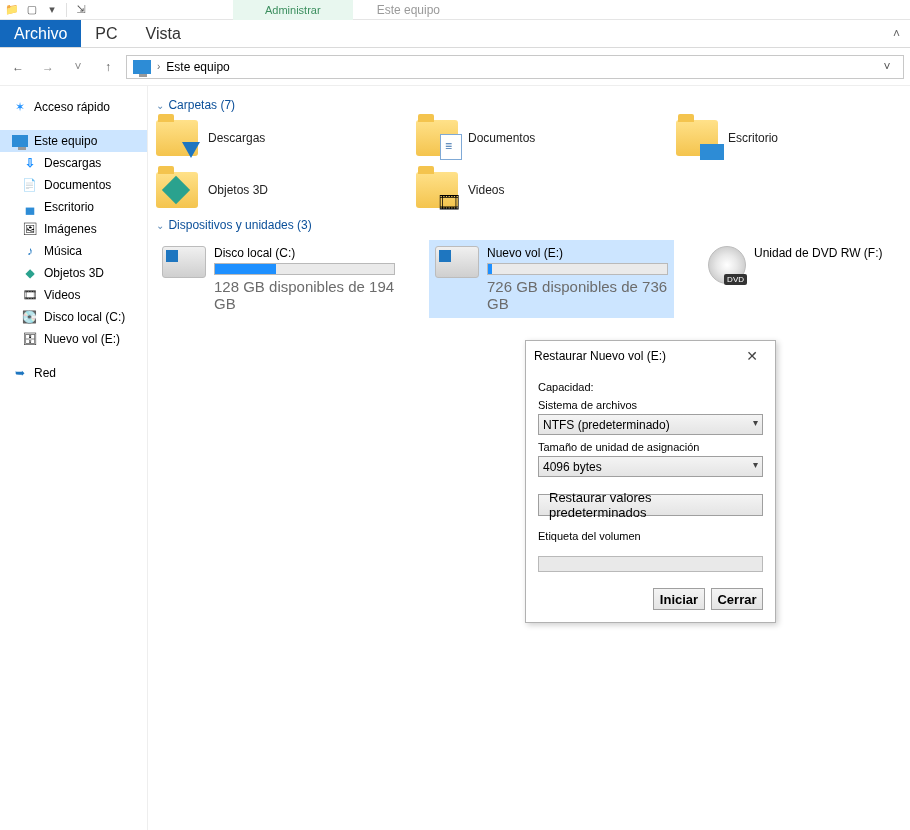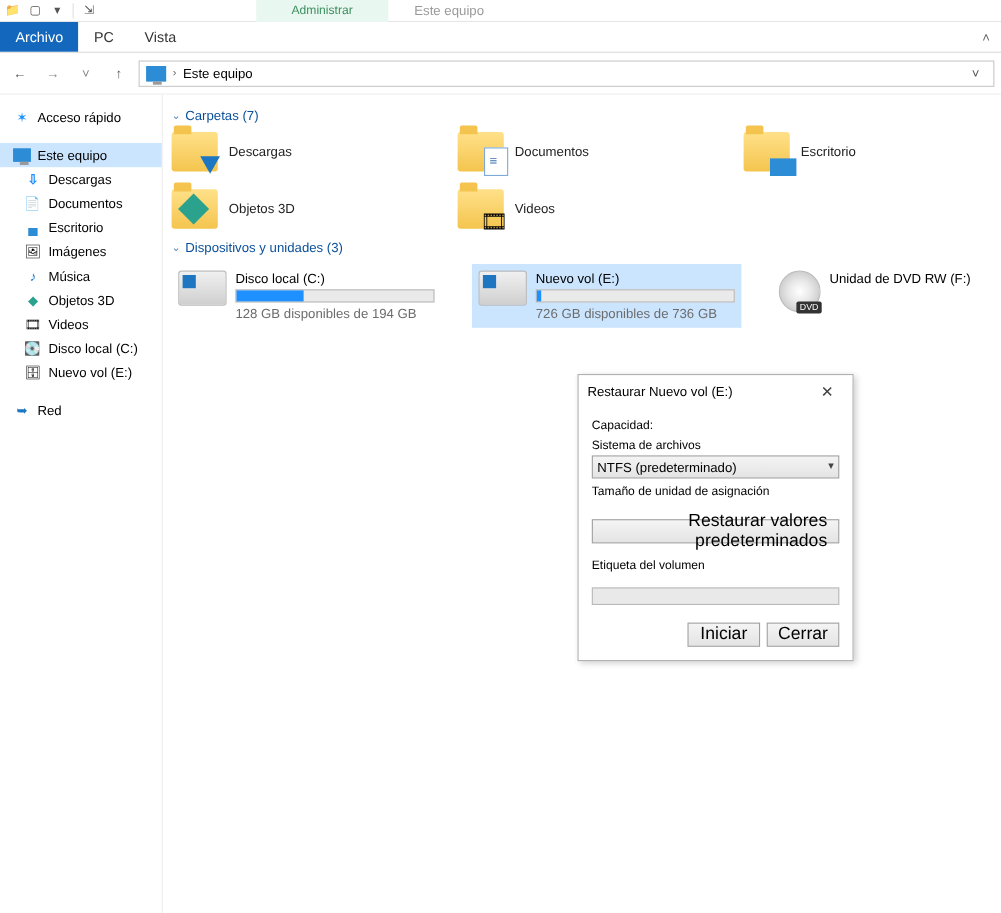--- a/index.html
+++ b/index.html
@@ -7,21 +7,21 @@
 
   
   .titlebar { height: 20px; display:flex; align-items:center; padding-left:4px; gap:4px; border-bottom:1px solid #e5e5e5;}
   .qat-icon { width:16px; height:16px; display:inline-flex; align-items:center; justify-content:center; font-size:11px; color:#555;}
   .qat-sep { width:1px; height:14px; background:#e0e0e0; margin:0 2px;}
   .ribbon-context-title { margin-left:140px; background:#e8f7ef; color:#3c8f5f; height:20px; padding:0 32px; display:flex; align-items:center; font-size:11px;}
   .ribbon-disabled-title { margin-left:20px; color:#9a9a9a; font-size:12px;}
 
   
   .ribbon { height:28px; display:flex; align-items:stretch; border-bottom:1px solid #dadada; user-select:none; }
-  .ribbon-tab { padding:0 14px; display:flex; align-items:center; font-size:13px; color:#333; cursor:default;}
+  .ribbon-tab { padding:0 14px; display:flex; align-items:center; font-size:16px; color:#333; cursor:default;}
   .ribbon-tab.primary { background:#1368bd; color:#fff;}
   .ribbon-tab.tools { color:#3c8f5f;}
   .ribbon-collapse { margin-left:auto; padding:0 10px; display:flex; align-items:center; color:#666;}
 
   
   .addr-row { height:38px; display:flex; align-items:center; gap:6px; padding:4px 6px; border-bottom:1px solid #eee;}
   .nav-btn { width:24px; height:24px; border-radius:12px; display:flex; align-items:center; justify-content:center; color:#8a8a8a;}
   .nav-btn.enabled { color:#555; }
   .addr-bar { flex:1; height:24px; border:1px solid #c8c8c8; display:flex; align-items:center; padding:0 6px; gap:6px;}
   .monitor-icon { width:18px; height:14px; background:#2d8cd6; position:relative; border:1px solid #2d8cd6; }
@@ -65,40 +65,40 @@
   .drive.sel{ background:#cce5ff;}
   .drive-icon{ width:44px; height:32px; position:relative;}
   .drive-icon.hdd{ background:linear-gradient(#f0f0f0,#cfcfcf); border:1px solid #bcbcbc; border-radius:3px;}
   .drive-icon.hdd::before{content:""; position:absolute; left:3px; top:3px; width:12px; height:12px; background:#1e76c0;}
   .drive-icon.dvd{ width:38px; height:38px; border-radius:19px; background:radial-gradient(circle,#fff 0,#e8e8e8 40%,#d0d0d0 70%); border:1px solid #bcbcbc; position:relative;}
   .drive-icon.dvd::after{content:"DVD"; position:absolute; bottom:-2px; right:-2px; font-size:8px; background:#333;color:#fff;padding:1px 3px;border-radius:2px;}
   .drive-info{ flex:1; display:flex; flex-direction:column; gap:3px;}
   .drive-info .name{ font-size:12px;}
   .bar{ height:12px; border:1px solid #b9b9b9; background:#eaeaea; position:relative;}
   .bar .fill{ position:absolute; left:0; top:0; bottom:0; background:#1e90ff;}
-  .drive-info .sub{ font-size:12px; color:#6c6c6c;}
+  .drive-info .sub{ font-size:15px; color:#6c6c6c;}
 
   
   .dlg{ position:absolute; left:525px; top:340px; width:251px; background:#fff; border:1px solid #b1b1b1; box-shadow:2px 2px 6px rgba(0,0,0,.2); padding-bottom:12px;}
   .dlg-title{ height:30px; display:flex; align-items:center; padding:0 8px; font-size:12px;}
   .dlg-close{ margin-left:auto; width:30px; text-align:center; font-size:14px; color:#444;}
   .dlg-body{ padding:4px 12px 6px 12px;}
   .dlg-label{ font-size:11px; margin-top:6px; margin-bottom:3px; display:block;}
   .dlg-combo{ width:100%; height:21px; border:1px solid #9f9f9f; background:linear-gradient(#f4f4f4,#e4e4e4); padding:0 18px 0 4px; font-size:11px; position:relative; display:flex; align-items:center;}
   .dlg-combo::after{content:"▾"; position:absolute; right:4px; top:2px; font-size:10px; color:#444;}
-  .dlg-btn{ height:22px; border:1px solid #9f9f9f; background:linear-gradient(#f4f4f4,#e4e4e4); padding:0 10px; font-size:16px; display:inline-flex; align-items:center; justify-content:center;text-align:right;}
+  .dlg-btn{ height:22px; border:1px solid #9f9f9f; background:linear-gradient(#f4f4f4,#e4e4e4); padding:0 10px; font-size:13px; display:inline-flex; align-items:center; justify-content:center;}
   .dlg-input{ width:100%; height:20px; border:1px solid #7a7a7a; padding:0 4px; font-size:11px;}
   .fieldset{ border:1px solid #cfcfcf; padding:6px 8px 10px 8px; margin-top:8px; position:relative;}
   .fieldset .legend{ position:absolute; top:-8px; left:6px; background:#fff; padding:0 3px; font-size:11px;}
   .chk-row{ display:flex; align-items:center; gap:4px; font-size:11px;}
   .chk-row input{ width:13px;height:13px; accent-color:#333;}
   .underline-red{ height:2px; background:#d22; width:105px; margin-top:2px;}
   .progress{ width:100%; height:16px; border:1px solid #b9b9b9; background:#e9e9e9; margin-top:14px;}
   .dlg-footer{ display:flex; gap:6px; justify-content:flex-end; padding:10px 12px 0 12px;}
-  .dlg-footer .dlg-btn{ width:66px; justify-content:center;}
+  .dlg-footer .dlg-btn{ width:52px; justify-content:center;font-weight:bold;}
 
   .folder-item.single{margin-bottom:0;}
 </style>
 </head>
 <body>
 
 <div class="titlebar">
   <span class="qat-icon">📁</span>
   <span class="qat-icon">▢</span>
   <span class="qat-icon">▾</span>
@@ -266,20 +266,23 @@
   </div>
   <div class="dlg-body">
     <span class="dlg-label">Capacidad:</span>
 
     <span class="dlg-label">Sistema de archivos</span>
     <div class="dlg-combo">
         <span>NTFS (predeterminado)</span>
       </div>
 
     <span class="dlg-label">Tamaño de unidad de asignación</span>
+    <div class="dlg-combo">
+        <span>4096 bytes</span>
+      </div>
 
     <div style="margin-top:14px;">
       <span class="dlg-btn">Restaurar valores predeterminados</span>
     </div>
 
     <span class="dlg-label" style="margin-top:14px">Etiqueta del volumen</span>
 
 
     <div class="progress"></div>
   </div>

